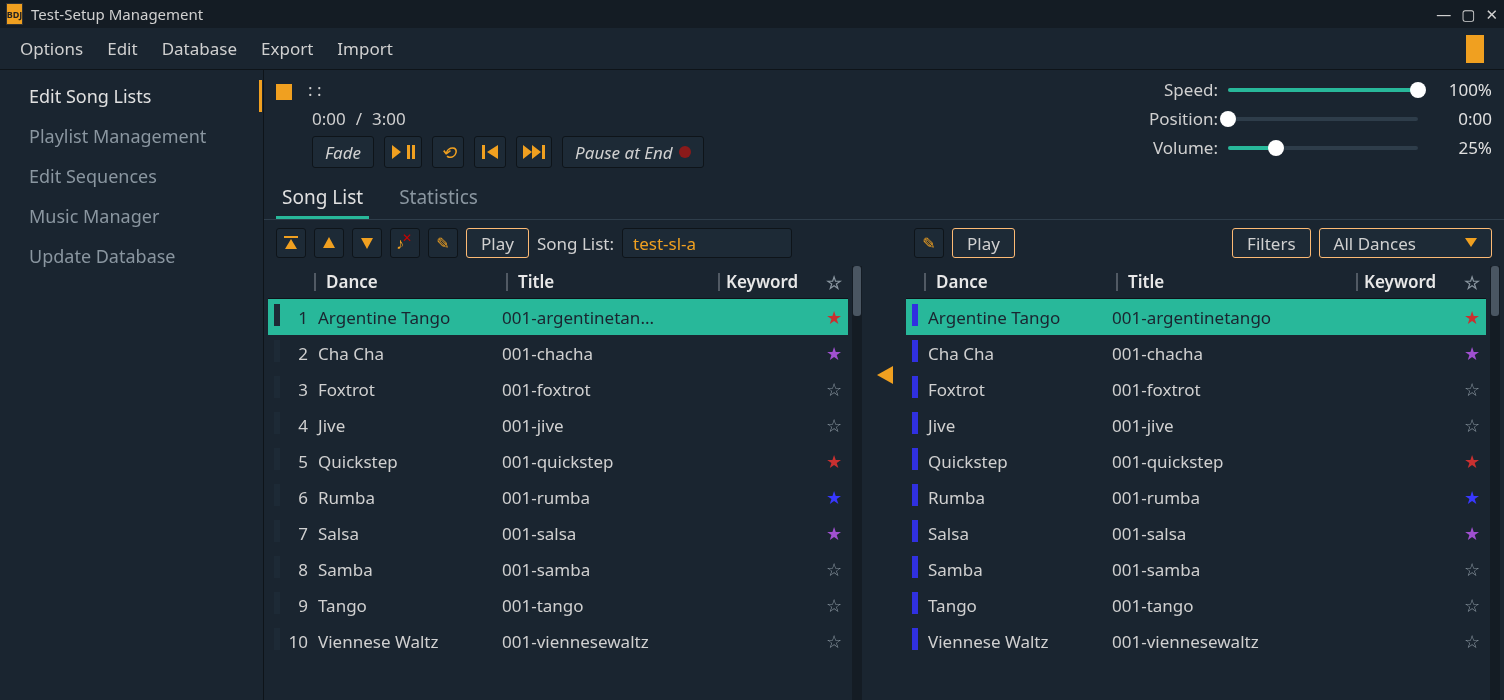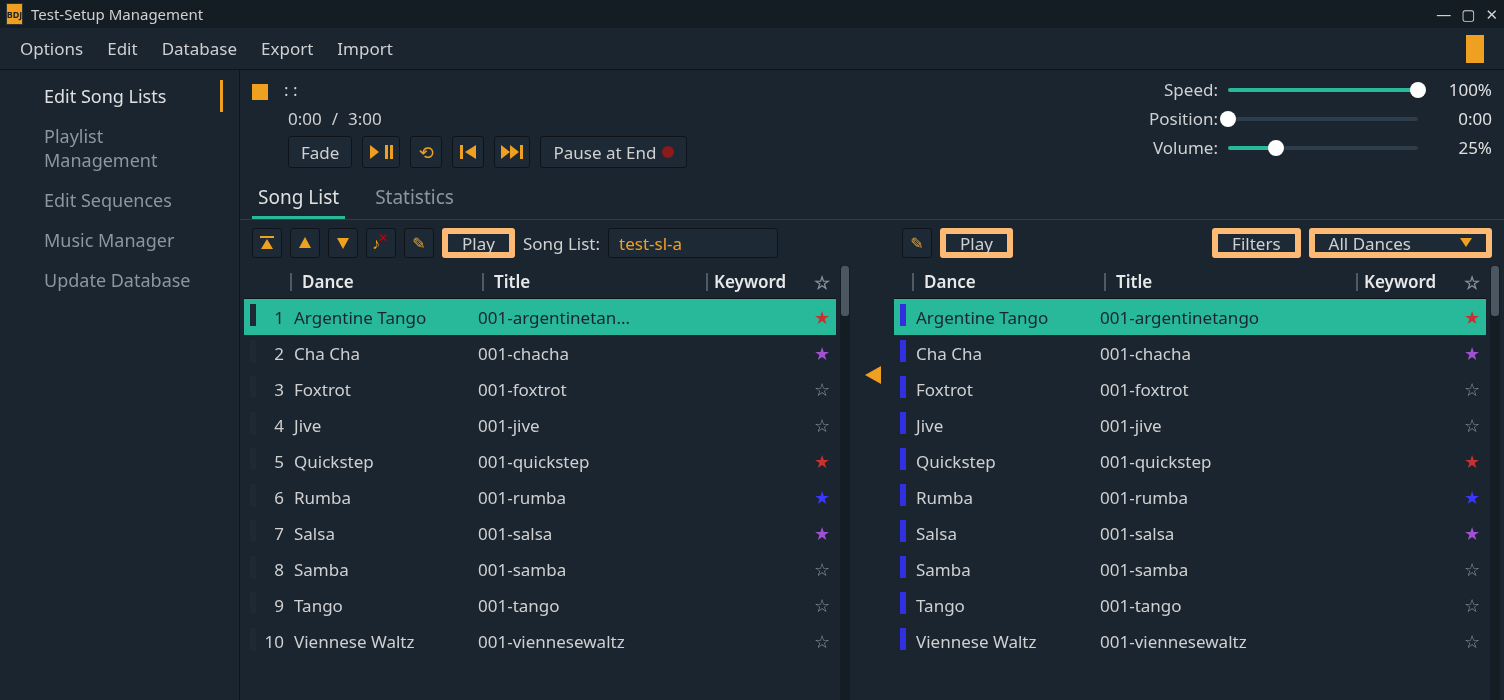--- a/index.html
+++ b/index.html
@@ -47,23 +47,23 @@
 .menubar .spacer { flex: 1; }
 .led {
   width: 18px; height: 28px;
   background: #f0a020;
 }
 
 .main { display: flex; height: calc(700px - 28px - 42px); }
 
 
 .sidebar {
-  width: 240px;
+  width: 264px;
   border-right: 1px solid #0e1419;
-  padding: 6px 16px;
+  padding: 6px 1px;
 }
 .side-item {
   padding: 8px 28px 8px 28px;
   color: #8a96a0;
   cursor: pointer;
   font-size: 18px;
 }
 .side-item.active {
   color: #e0e0e0;
   position: relative;
@@ -154,21 +154,21 @@
   border: 1px solid #0e1419;
   border-radius: 3px;
   width: 30px; height: 30px;
   display: inline-flex; align-items: center; justify-content: center;
   color: #f0a020;
   cursor: pointer;
   font-size: 16px;
 }
 .text-btn {
   background: #1d2a36;
-  border: 6px solid #fdba74;
+  border: 1px solid #fdba74;
   border-radius: 3px;
   padding: 3px 14px;
   color: #d0d0d0;
   cursor: pointer;
   height: 30px;
   display: inline-flex; align-items: center;
 }
 .pane-toolbar .label { color: #d0d0d0; }
 .sl-select {
   background: #1d2a36;
@@ -269,21 +269,21 @@
       <div class="player-left">
         <div class="player-row">
           <span class="stop-sq"></span>
           <span>:  :</span>
         </div>
         <div class="player-row time-text">
           <span>0:00</span>
           <span>/</span>
           <span>3:00</span>
         </div>
-        <div class="player-row" style="margin-left:36px;">
+        <div class="player-row" style="margin-left:36px;font-style:italic;">
           <span class="ctrl-btn">Fade</span>
           <span class="ctrl-btn icon-btn">
             <svg class="tri" viewBox="0 0 12 14">
                 <path fill="#f0a020" d="M0 0 L9 7 L0 14 Z"></path>
               </svg>
             <svg width="8" height="14" viewBox="0 0 8 14">
                 <rect x="0" y="0" width="3" height="14" fill="#f0a020"></rect>
                 <rect x="5" y="0" width="3" height="14" fill="#f0a020"></rect>
               </svg>
           </span>

